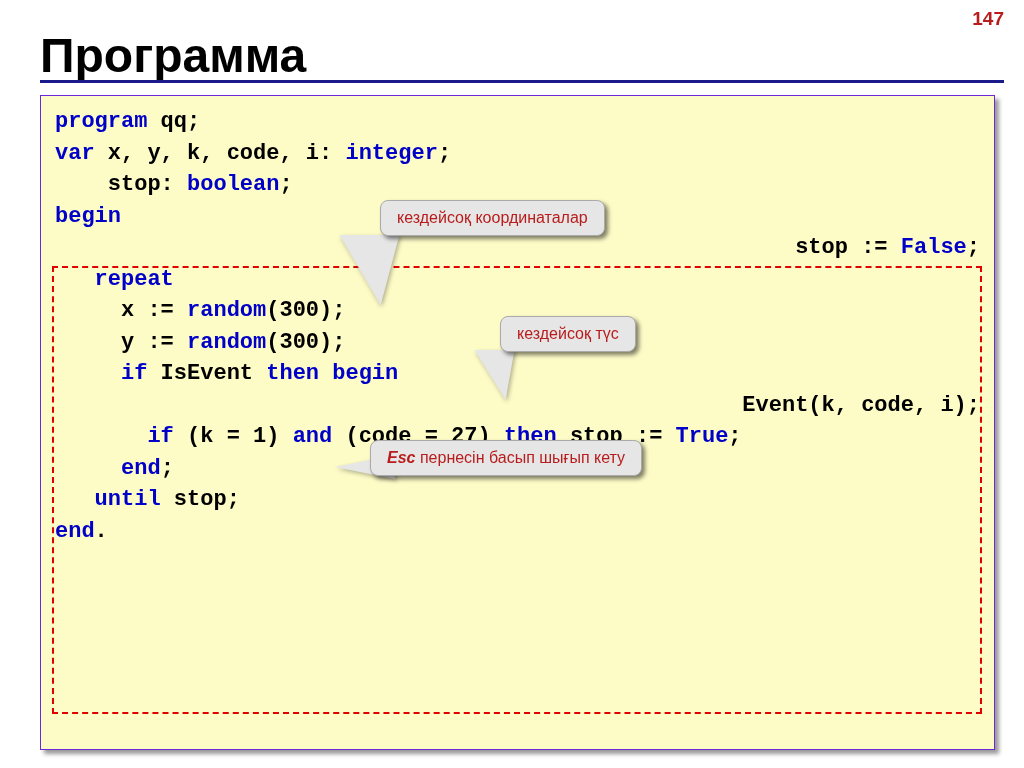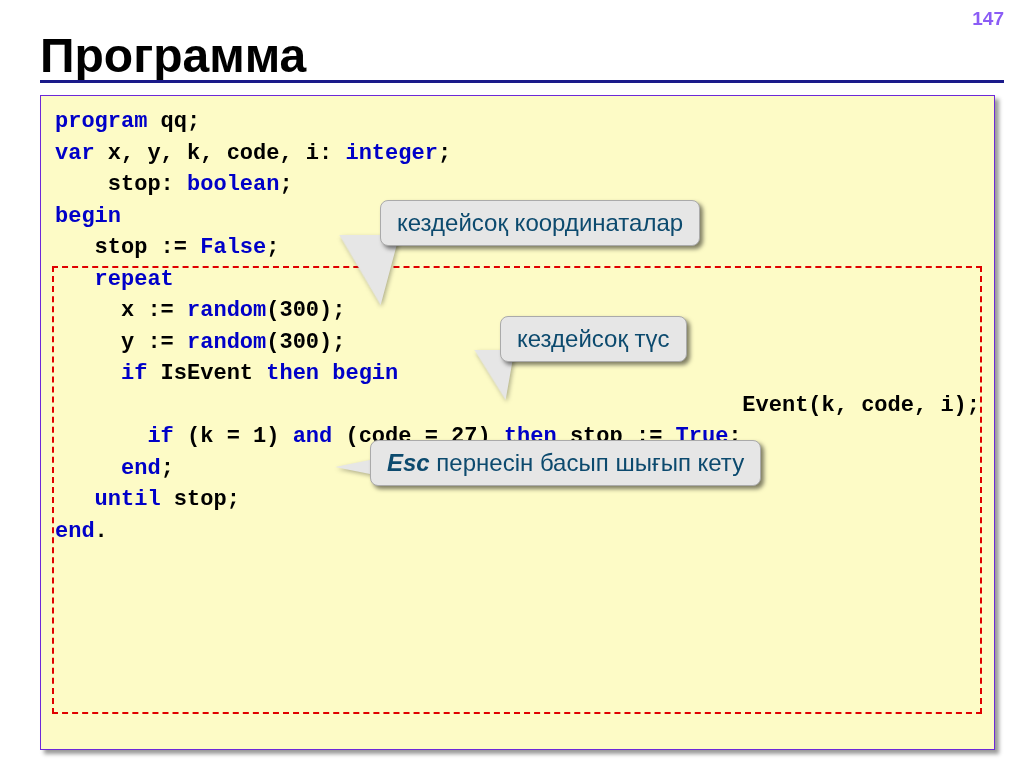--- a/index.html
+++ b/index.html
@@ -10,21 +10,21 @@
     font-family: Arial, sans-serif;
     position: relative;
     overflow: hidden;
   }
   .page-number {
     position: absolute;
     top: 8px;
     right: 20px;
     font-size: 19px;
     font-weight: bold;
-    color: #8b5cf6;
+    color: #b91c1c;
   }
   .title {
     position: absolute;
     top: 28px;
     left: 40px;
     font-size: 48px;
     font-weight: bold;
     color: #000;
   }
   .title-underline {
@@ -62,22 +62,22 @@
     pointer-events: none;
   }
   .callout {
     position: absolute;
     background: #e6e6e6;
     border: 1px solid #aaa;
     border-radius: 8px;
     box-shadow: 3px 3px 4px rgba(0,0,0,0.5);
     padding: 8px 16px;
     font-family: Arial, sans-serif;
-    font-size: 24px;
-    color: #0c4a6e;
+    font-size: 16px;
+    color: #b91c1c;
     white-space: nowrap;
   }
   .callout .esc { font-weight: bold; font-style: italic; }
   .tail {
     position: absolute;
     width: 0; height: 0;
   }
   
   .tail1 {
     top: 235px;
@@ -115,21 +115,21 @@
 
 <div class="page-number">147</div>
 <div class="title">Программа</div>
 <div class="title-underline"></div>
 
 <div class="code-box">
 <div><span class="kw">program</span><span> qq;</span></div>
 <div><span class="kw">var</span><span> x, y, k, code, i: </span><span class="kw">integer</span><span>;</span></div>
 <div style="white-space: pre;"><span>    stop: </span><span class="kw">boolean</span><span>;</span></div>
 <div><span class="kw">begin</span></div>
-<div style="white-space: pre;"><span>   stop := </span><span class="kw">False</span><span>;</span></div>
+<div style="white-space: pre; text-align: right;"><span>   stop := </span><span class="kw">False</span><span>;</span></div>
 <div style="white-space: pre;"><span class="kw">   repeat</span></div>
 <div style="white-space: pre;"><span>     x := </span><span class="kw">random</span><span>(300);</span></div>
 <div style="white-space: pre;"><span>     y := </span><span class="kw">random</span><span>(300);</span></div>
 <div style="white-space: pre;"><span>     </span><span class="kw">if</span><span> IsEvent </span><span class="kw">then</span><span> </span><span class="kw">begin</span></div>
 <div style="white-space: pre; text-align: right;"><span>       Event(k, code, i);</span></div>
 <div style="white-space: pre;"><span>       </span><span class="kw">if</span><span> (k = 1) </span><span class="kw">and</span><span> (code = 27) </span><span class="kw">then</span><span> stop := </span><span class="kw">True</span><span>;</span></div>
 <div style="white-space: pre;"><span>     </span><span class="kw">end</span><span>;</span></div>
 <div style="white-space: pre;"><span>   </span><span class="kw">until</span><span> stop;</span></div>
 <div><span class="kw">end</span><span>.</span></div>
 </div>

